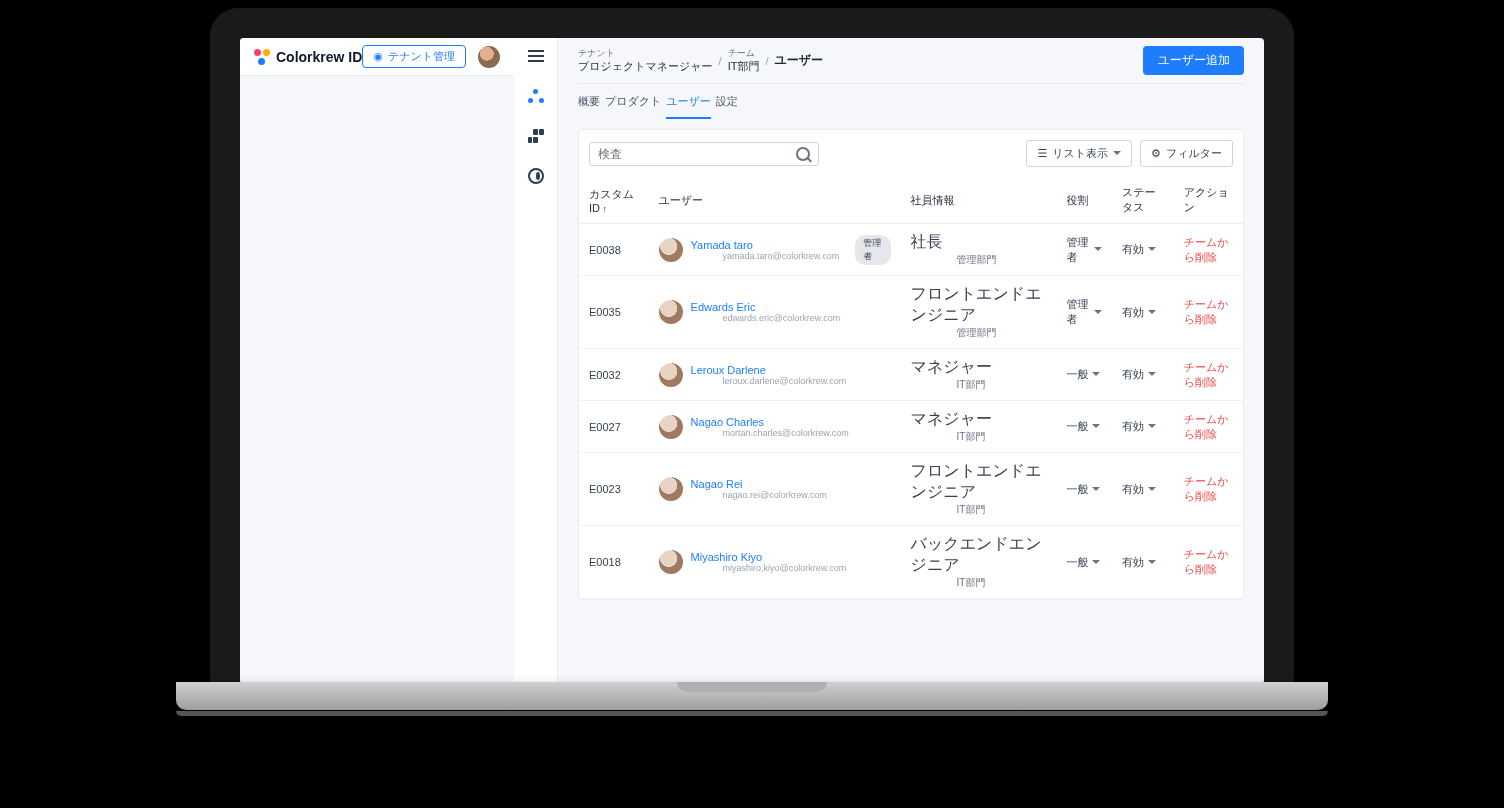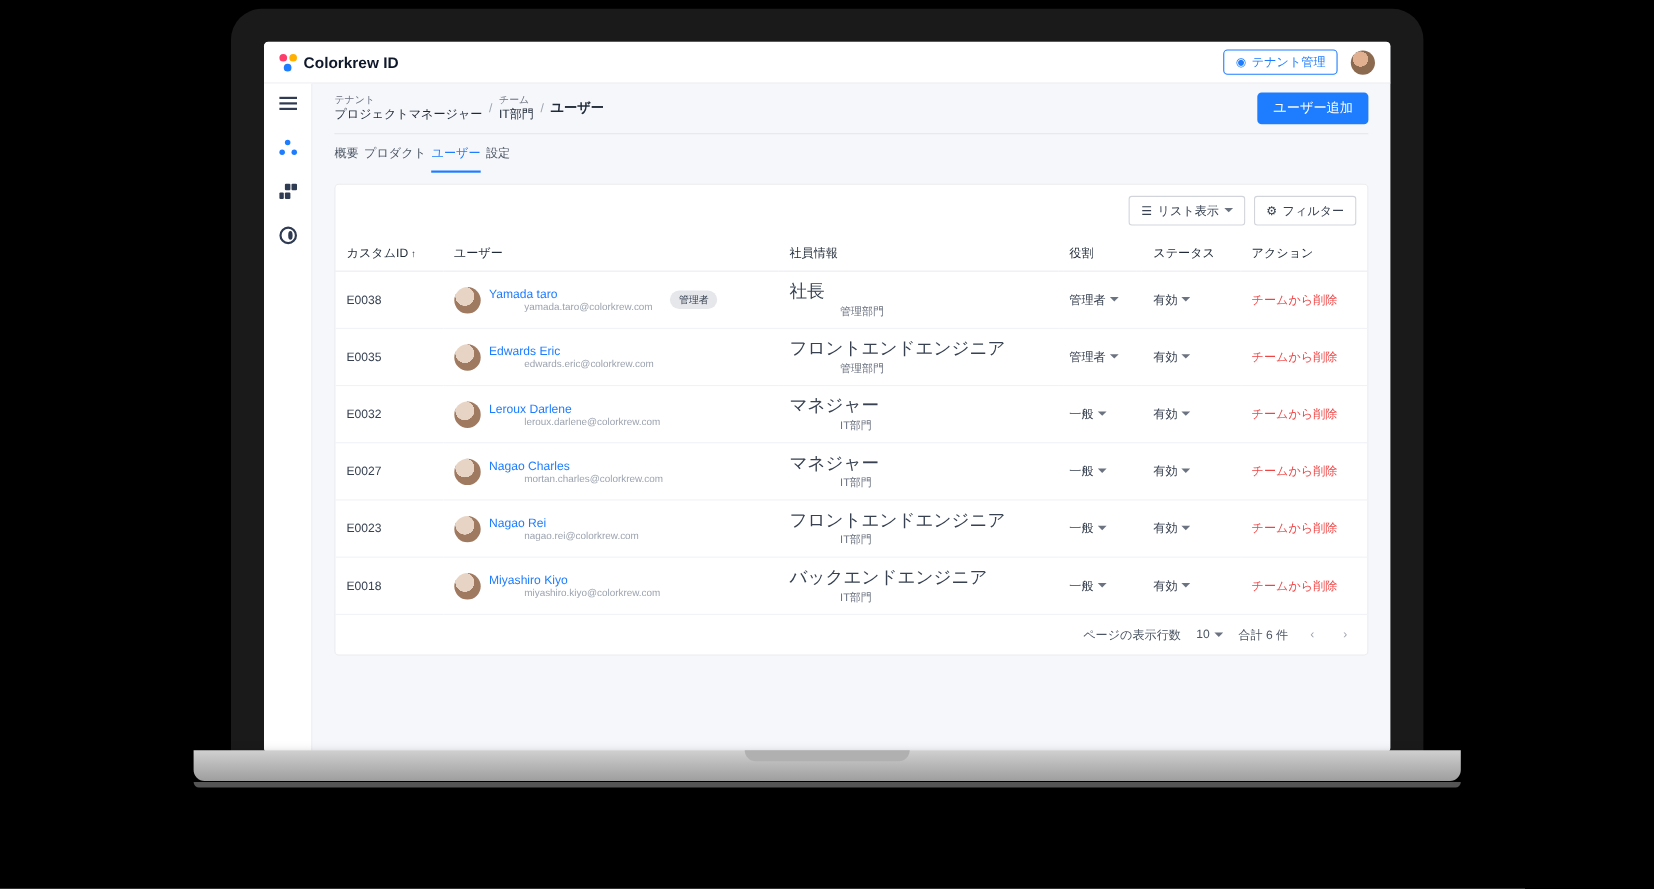--- a/index.html
+++ b/index.html
@@ -1,19 +1,19 @@
 <!DOCTYPE html>
 <html><head>
 <meta charset="utf-8">
 <style>
 * { box-sizing: border-box; margin: 0; padding: 0; }
 body { background: #000; font-family: -apple-system, "Hiragino Sans", "Meiryo", sans-serif; overflow: hidden; width: 1504px; height: 808px; }
 .laptop { position: absolute; left: 176px; top: 8px; width: 1152px; height: 760px; }
 .screen-bezel { width: 1084px; height: 676px; background: #1a1a1a; border-radius: 28px 28px 0 0; margin: 0 auto; padding: 30px 30px 0 30px; position: relative; }
-.screen { width: 100%; height: 646px; background: #f6f7fb; border-radius: 4px; overflow: hidden; display: flex; flex-direction: column; }
+.screen { width: 100%; height: 646px; background: #f6f7fb; border-radius: 4px; overflow: hidden; display: flex; flex-direction: row; }
 .base { width: 1152px; height: 28px; background: linear-gradient(#d0d0d0,#9e9e9e); border-radius: 0 0 10px 10px; position: relative; margin-top: -2px; box-shadow: 0 8px 14px rgba(0,0,0,.6); }
 .base::before { content:""; position:absolute; left:50%; top:0; transform:translateX(-50%); width:150px; height:10px; background:#b0b0b0; border-radius:0 0 12px 12px; }
 .base::after { content:""; position:absolute; left:0; right:0; bottom:-6px; height:5px; background:#555; border-radius:0 0 8px 8px; }
 
 
 .topbar { height: 38px; background:#fff; display:flex; align-items:center; padding:0 14px; border-bottom:1px solid #ececf0; }
 .logo { display:flex; align-items:center; gap:6px; font-weight:700; font-size:14px; color:#0f172a; }
 .logo-mark { width:16px; height:16px; position:relative; }
 .logo-mark span { position:absolute; width:7px; height:7px; border-radius:50%; }
 .logo-mark span:nth-child(1){ background:#ff3d6a; left:0; top:0; }
@@ -149,20 +149,24 @@
 
           <div class="tabs">
             <div class="tab">概要</div>
             <div class="tab">プロダクト</div>
             <div class="tab active">ユーザー</div>
             <div class="tab">設定</div>
           </div>
 
           <div class="card">
             <div class="toolbar">
+              <div class="search">
+                <input placeholder="検査" style="">
+                <div class="mag"></div>
+              </div>
               <div class="spacer"></div>
               <div class="tool-btn">
                 <span>☰</span>
                 <span>リスト表示</span>
                 <span class="caret"></span>
               </div>
               <div class="tool-btn">
                 <span>⚙</span>
                 <span>フィルター</span>
               </div>
@@ -327,30 +331,20 @@
                       </span></td>
                     <td><span class="status">
                         <span>有効</span>
                         <span class="caret"></span>
                       </span></td>
                     <td><span class="del">チームから削除</span></td>
                   </tr>
                 </tbody>
             </table>
 
-            <div class="pager">
-              <span>ページの表示行数</span>
-              <span class="role">
-                <span>10</span>
-                <span class="caret"></span>
-              </span>
-              <span>合計 6 件</span>
-              <span class="pg-btn">‹</span>
-              <span class="pg-btn">›</span>
-            </div>
           </div>
         </div>
       </div>
 
     </div>
   </div>
   <div class="base"></div>
 </div>
 
 </body></html>

